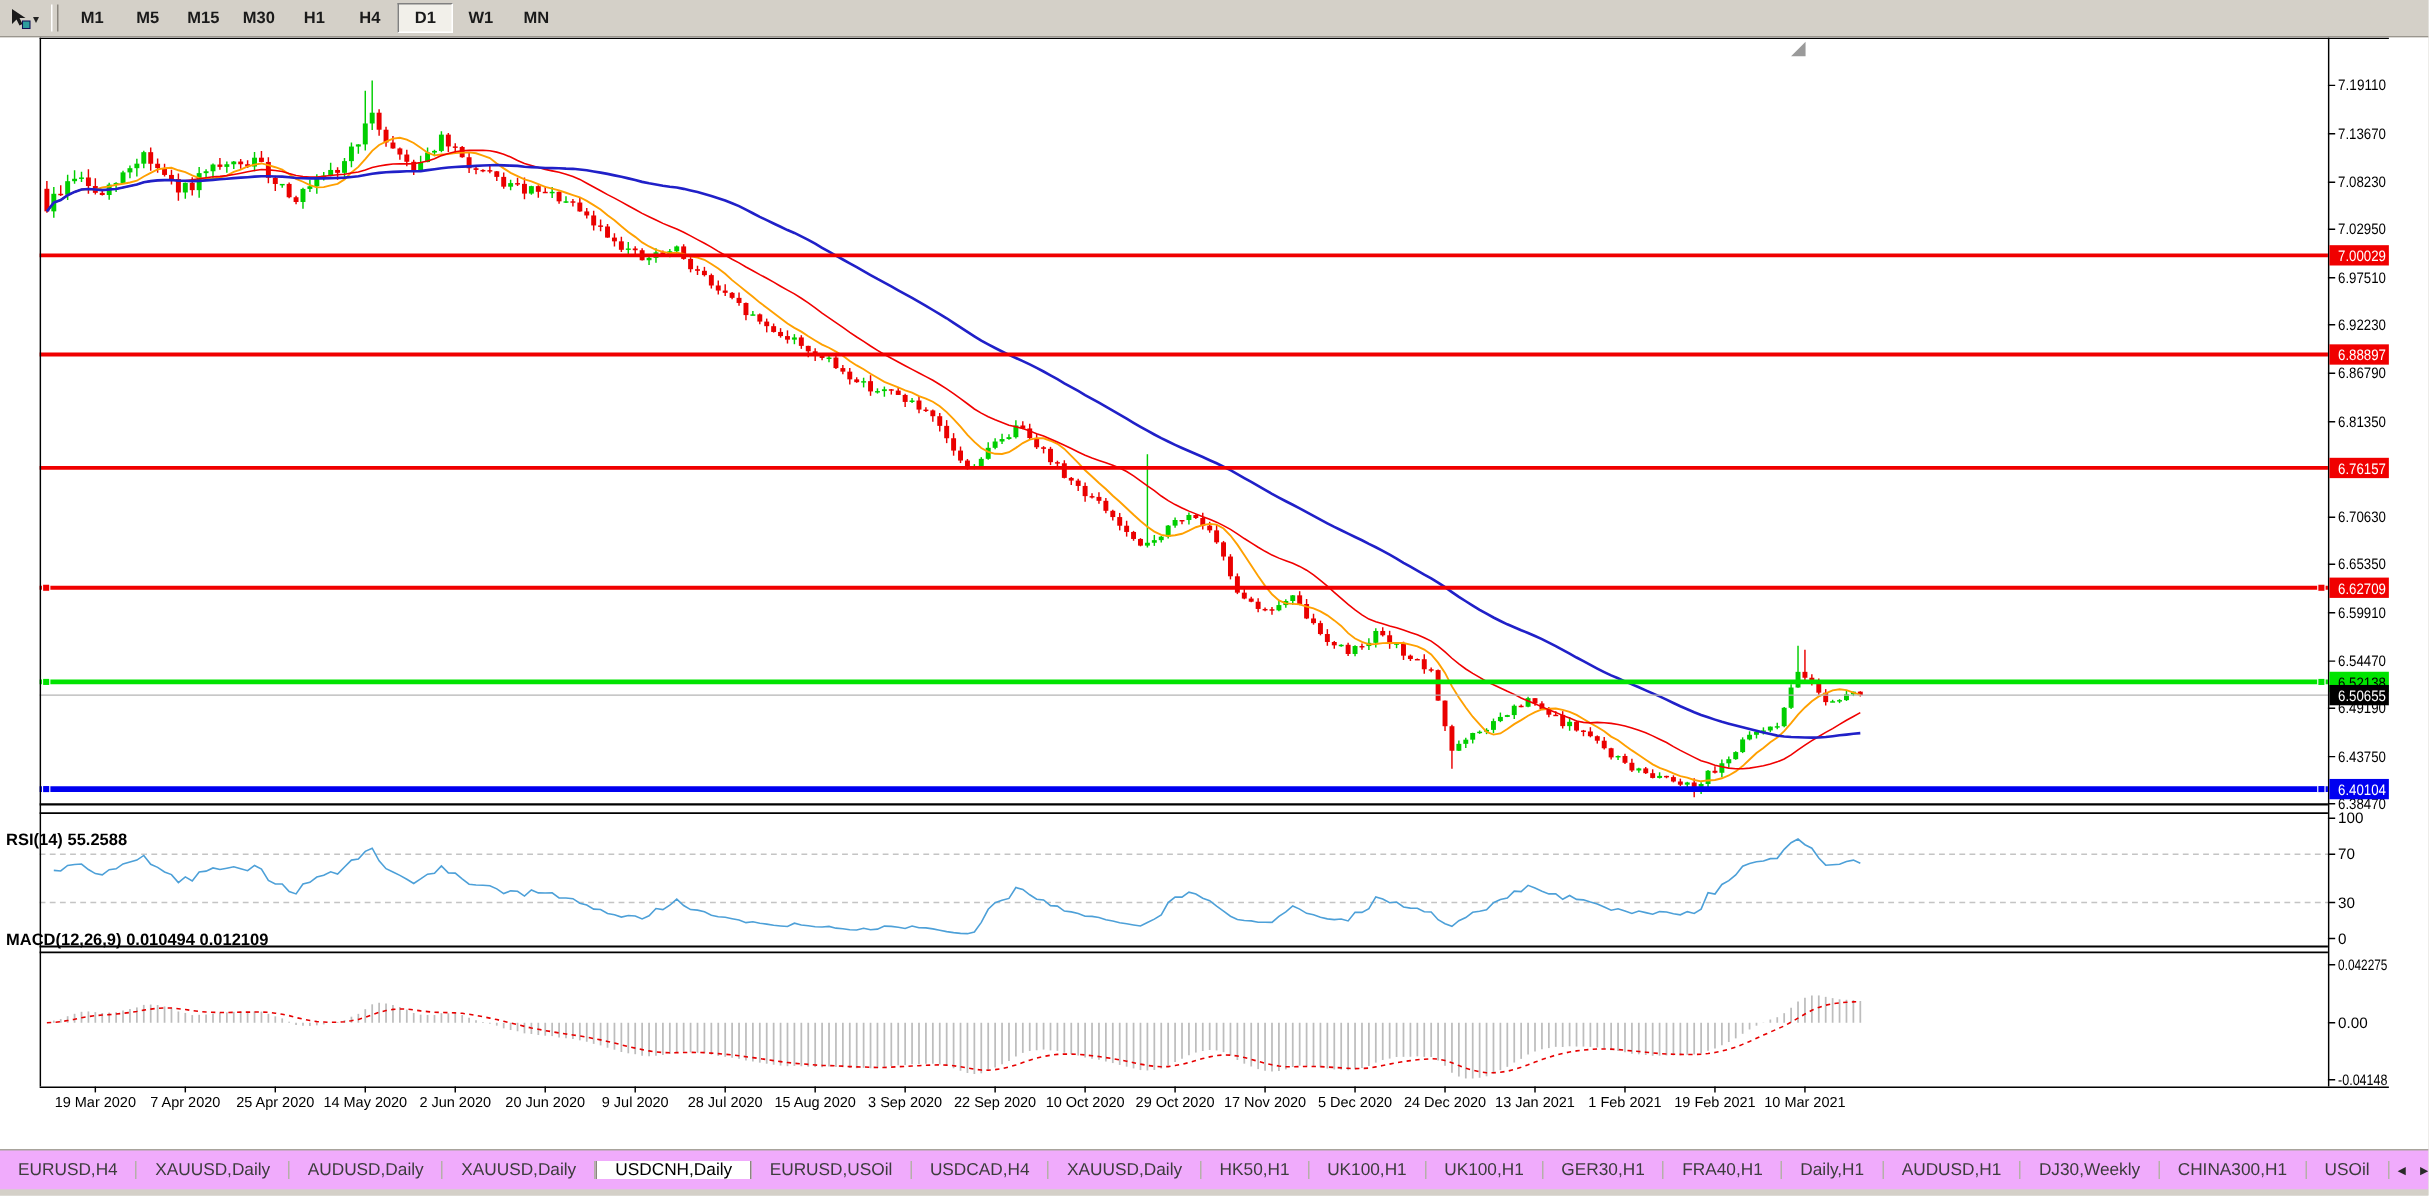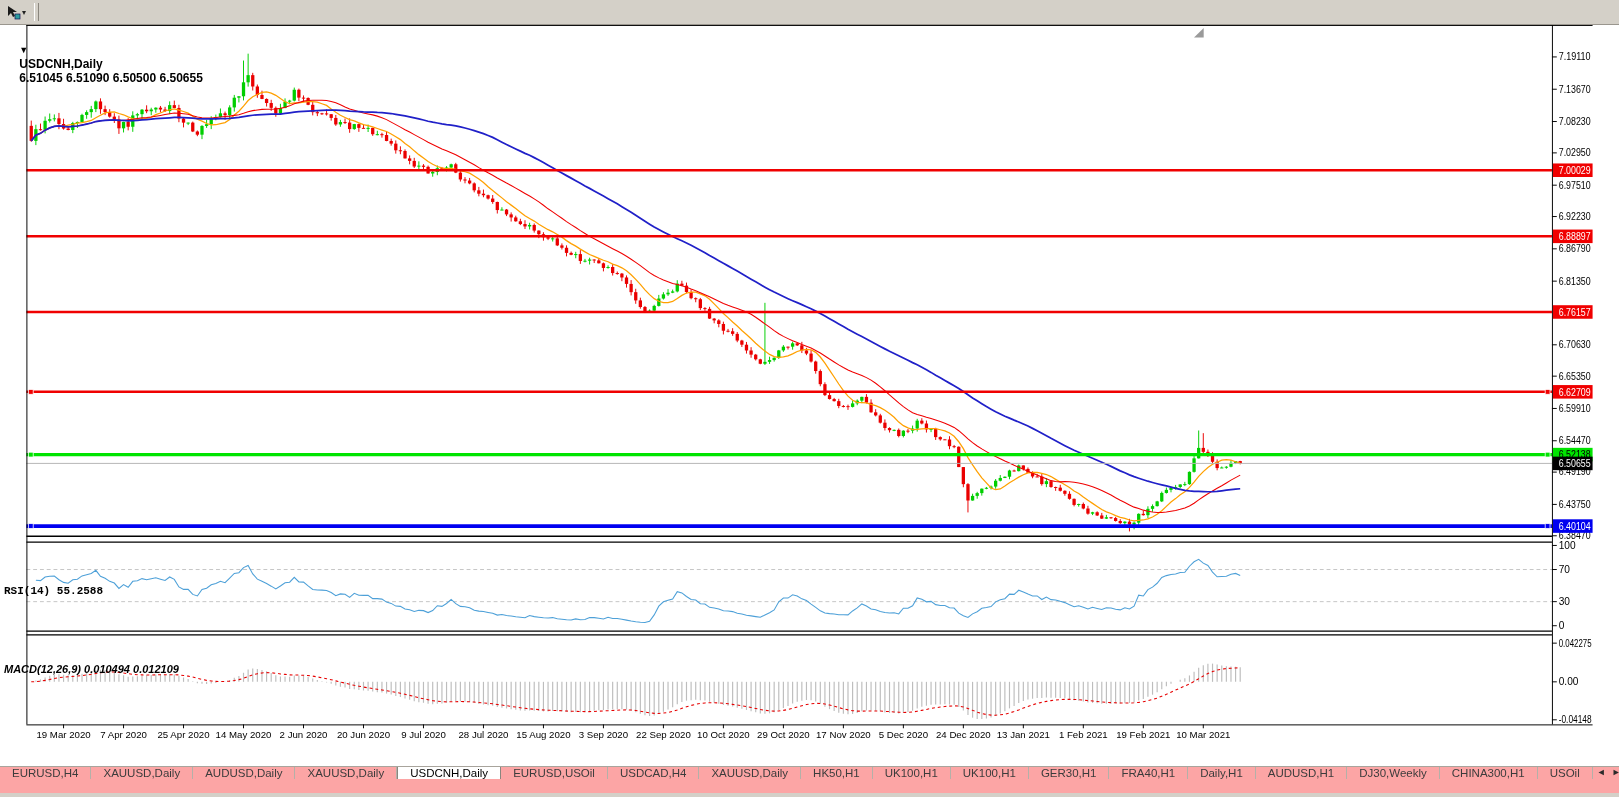--- a/index.html
+++ b/index.html
@@ -14,53 +14,59 @@
   .tfrow{display:flex;align-items:center;}
   .tfbtn{min-width:27px;text-align:center;font-size:11px;font-weight:700;color:#1a1a1a;
          padding:3px 4px;border:1px solid transparent;cursor:default;}
   .tfbtn.active{background:#f2f0ea;border:1px solid #808080;border-bottom-color:#fff;border-right-color:#fff;}
   
   .chart-wrap{position:relative;width:1619px;height:741px;background:#fff;}
   .hdr{position:absolute;left:6px;font-size:12px;font-weight:700;color:#000;white-space:pre;z-index:5;}
   .hdr small{font-size:9px;vertical-align:1px;}
   .panel-hdr{position:absolute;left:4px;font-size:11px;font-weight:700;color:#000;z-index:5;}
   
-  .tabbar{height:26px;background:#fca5a5;border-top:1px solid #a8a49c;display:flex;align-items:flex-start;overflow:hidden;}
+  .tabbar{height:26px;background:#f0abfc;border-top:1px solid #a8a49c;display:flex;align-items:center;overflow:hidden;}
   .tab{display:flex;align-items:center;padding:0 12px;font-size:11.5px;color:#3c3c3c;
        border-right:1px solid #b4b0a8;white-space:nowrap;cursor:default;}
   .tab.active{background:#fff;color:#000;font-weight:400;border-left:1px solid #8a867e;border-right:1px solid #8a867e;}
   .tabscroll{display:flex;align-items:center;margin-left:auto;padding:0 4px;gap:6px;color:#2a2a2a;font-size:9px;}
   .tabscroll span{cursor:default;}
   .bottomfill{height:5px;background:#d4d0c8;}
   svg text{font-family:"Liberation Sans",sans-serif;}
 </style>
 </head>
 <body>
 
 <div class="toolbar">
   <div class="toolbtn">
     <svg width="15" height="15" viewBox="0 0 15 15">
       <polygon points="2,1 2,11 5,8 7,12 9,11 7,7 11,7" fill="#1a1a1a"></polygon>
       <rect x="9" y="9" width="5" height="5" fill="#2E9E9E" stroke="#115" stroke-width="0.7"></rect>
     </svg>
     <span class="caret">▾</span>
   </div>
   <div class="grip"></div>
+  <div class="tfrow" id="tfrow">
+      <div class="tfbtn">M1</div>
+      <div class="tfbtn">M5</div>
+      <div class="tfbtn">M15</div>
+      <div class="tfbtn">M30</div>
+      <div class="tfbtn">H1</div>
+      <div class="tfbtn">H4</div>
+      <div class="tfbtn active">D1</div>
+      <div class="tfbtn">W1</div>
+      <div class="tfbtn">MN</div>
+    </div>
 </div>
 
 <div class="chart-wrap">
-  <div class="hdr" style="top:4px;">
-    <span><small>▼</small></span>
-    <span>USDCNH,Daily</span>
-    <span>6.51045 6.51090 6.50500 6.50655</span>
-  </div>
-  <div class="panel-hdr" style="top:560px;font-family:Liberation Mono, monospace;">
+  <div class="panel-hdr" style="top:529px;">
     <span>RSI(14)</span> <span>55.2588</span>
   </div>
-  <div class="panel-hdr" style="top:638px;font-style:italic;">
+  <div class="panel-hdr" style="top:596px;">
     <span>MACD(12,26,9)</span> <span>0.010494 0.012109</span>
   </div>
   <svg id="chart-svg" width="1619" height="741" viewBox="0 25 1619 766">
       <rect x="0" y="25" width="1619" height="741" fill="#fff"></rect>
       <g>
         <line x1="5" y1="123.8326721487849" x2="5" y2="145.70335513749188" stroke="#EA0000" stroke-width="1"></line>
         <rect x="3.3" y="129.26674107142875" width="3.4" height="15.53158936697784" fill="#EA0000"></rect>
         <line x1="9.77" y1="128.11024706393414" x2="9.77" y2="149.17765023929707" stroke="#00CE00" stroke-width="1"></line>
         <rect x="8.07" y="132.71170967500098" width="3.4" height="12.08662076340562" fill="#00CE00"></rect>
         <line x1="14.54" y1="126.8908938178282" x2="14.54" y2="134.17191492590194" stroke="#EA0000" stroke-width="1"></line>

